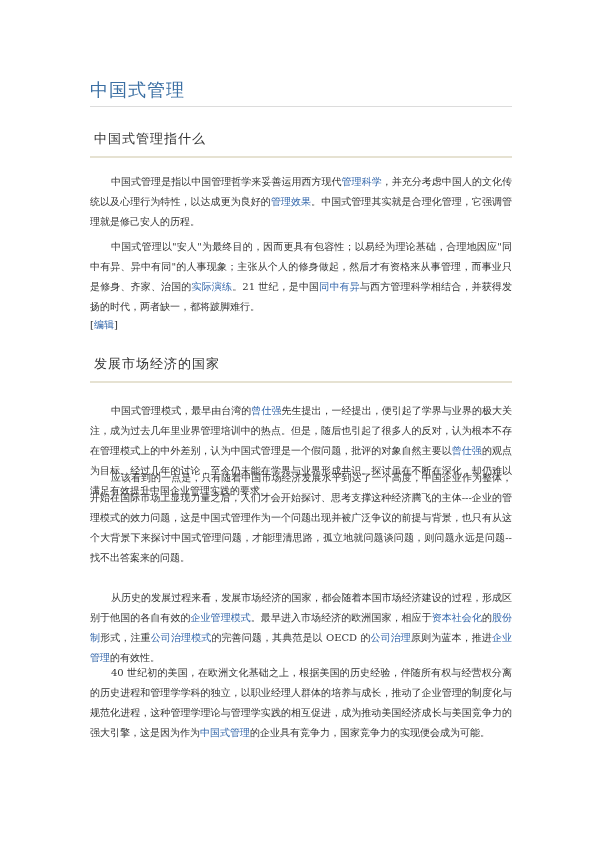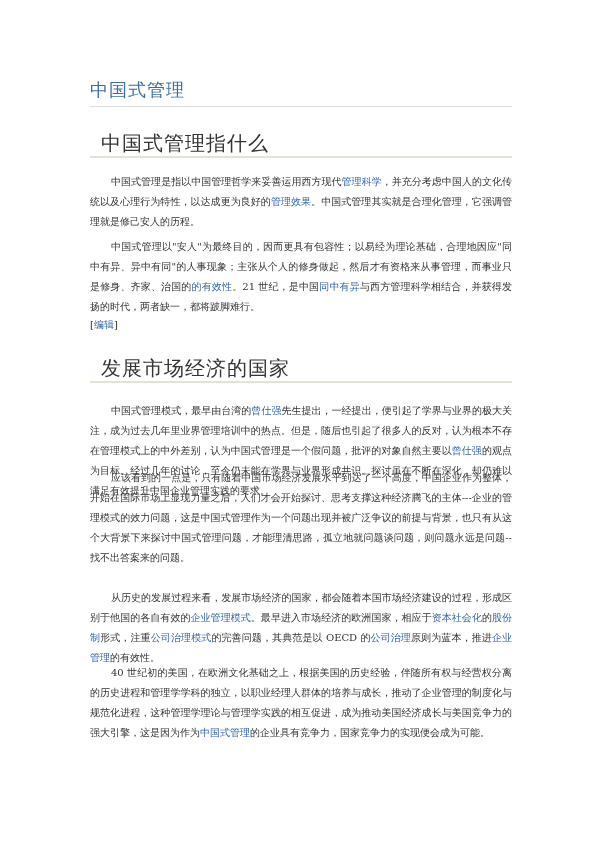--- a/index.html
+++ b/index.html
@@ -1,38 +1,38 @@
 <!DOCTYPE html>
 <html><head>
 <meta charset="utf-8">
 <style>
   html, body { margin:0; padding:0; background:#ffffff; }
   body { width:600px; height:850px; position:relative; overflow:hidden;
          font-family:"DejaVu Serif","Liberation Serif",serif; color:#333; }
   .page { position:absolute; left:90px; top:0; width:422px; }
   .title { position:absolute; top:78px; left:0; font-size:18px; color:#3b6fa3; letter-spacing:1px; }
   .title-rule { position:absolute; top:106px; left:0; width:422px; height:1px; background:#dcdcdc; }
-  .h2 { position:absolute; left:11px; font-size:20px; color:#333; letter-spacing:1px; }
+  .h2 { position:absolute; left:4px; font-size:13px; color:#333; letter-spacing:1px; }
   .h2-rule { position:absolute; left:0; width:422px; height:2px; background:#e6e2d2; }
   .p { position:absolute; left:0; width:422px; font-size:10px; line-height:20px; color:#333; text-indent:21px; text-align:justify; }
   a, .link { color:#3366aa; text-decoration:none; cursor:pointer; }
   .edit { position:absolute; left:0; font-size:10px; color:#333; }
 </style>
 </head>
 <body>
 
 <div class="page">
   <div class="title">中国式管理</div>
   <div class="title-rule"></div>
 
   <div class="h2" style="top:130px">中国式管理指什么</div>
   <div class="h2-rule" style="top:156px"></div>
 
   <div class="p" style="top:172px"><span>中国式管理是指以中国管理哲学来妥善运用西方现代</span><span class="link">管理科学</span><span>，并充分考虑中国人的文化传统以及心理行为特性，以达成更为良好的</span><span class="link">管理效果</span><span>。中国式管理其实就是合理化管理，它强调管理就是修己安人的历程。</span></div>
-  <div class="p" style="top:237px"><span>中国式管理以"安人"为最终目的，因而更具有包容性；以易经为理论基础，合理地因应"同中有异、异中有同"的人事现象；主张从个人的修身做起，然后才有资格来从事管理，而事业只是修身、齐家、治国的</span><span class="link">的有效性</span><span>。21 世纪，是中国</span><span class="link">同中有异</span><span>与西方管理科学相结合，并获得发扬的时代，两者缺一，都将跛脚难行。</span></div>
+  <div class="p" style="top:237px"><span>中国式管理以"安人"为最终目的，因而更具有包容性；以易经为理论基础，合理地因应"同中有异、异中有同"的人事现象；主张从个人的修身做起，然后才有资格来从事管理，而事业只是修身、齐家、治国的</span><span class="link">实际演练</span><span>。21 世纪，是中国</span><span class="link">同中有异</span><span>与西方管理科学相结合，并获得发扬的时代，两者缺一，都将跛脚难行。</span></div>
 
   <div class="edit" style="top:318px">[<span class="link">编辑</span>]</div>
 
   <div class="h2" style="top:355px">发展市场经济的国家</div>
   <div class="h2-rule" style="top:381px"></div>
 
   <div class="p" style="top:401px"><span>中国式管理模式，最早由台湾的</span><span class="link">曾仕强</span><span>先生提出，一经提出，便引起了学界与业界的极大关注，成为过去几年里业界管理培训中的热点。但是，随后也引起了很多人的反对，认为根本不存在管理模式上的中外差别，认为中国式管理是一个假问题，批评的对象自然主要以</span><span class="link">曾仕强</span><span>的观点为目标。经过几年的讨论，至今仍未能在学界与业界形成共识。探讨虽在不断在深化，却仍难以满足有效提升中国企业管理实践的要求。</span></div>
   <div class="p" style="top:468px"><span>应该看到的一点是，只有随着中国市场经济发展水平到达了一个高度，中国企业作为整体，开始在国际市场上显现力量之后，人们才会开始探讨、思考支撑这种经济腾飞的主体---企业的管理模式的效力问题，这是中国式管理作为一个问题出现并被广泛争议的前提与背景，也只有从这个大背景下来探讨中国式管理问题，才能理清思路，孤立地就问题谈问题，则问题永远是问题--找不出答案来的问题。</span></div>
   <div class="p" style="top:588px"><span>从历史的发展过程来看，发展市场经济的国家，都会随着本国市场经济建设的过程，形成区别于他国的各自有效的</span><span class="link">企业管理模式</span><span>。最早进入市场经济的欧洲国家，相应于</span><span class="link">资本社会化</span><span>的</span><span class="link">股份制</span><span>形式，注重</span><span class="link">公司治理模式</span><span>的完善问题，其典范是以 OECD 的</span><span class="link">公司治理</span><span>原则为蓝本，推进</span><span class="link">企业管理</span><span>的有效性。</span></div>
   <div class="p" style="top:663px"><span>40 世纪初的美国，在欧洲文化基础之上，根据美国的历史经验，伴随所有权与经营权分离的历史进程和管理学学科的独立，以职业经理人群体的培养与成长，推动了企业管理的制度化与规范化进程，这种管理学理论与管理学实践的相互促进，成为推动美国经济成长与美国竞争力的强大引擎，这是因为作为</span><span class="link">中国式管理</span><span>的企业具有竞争力，国家竞争力的实现便会成为可能。</span></div>

